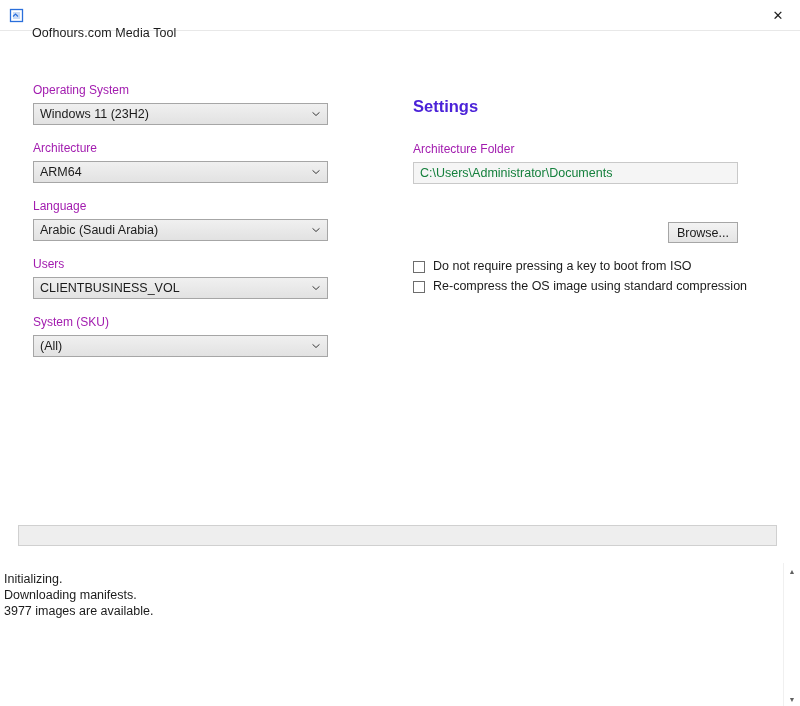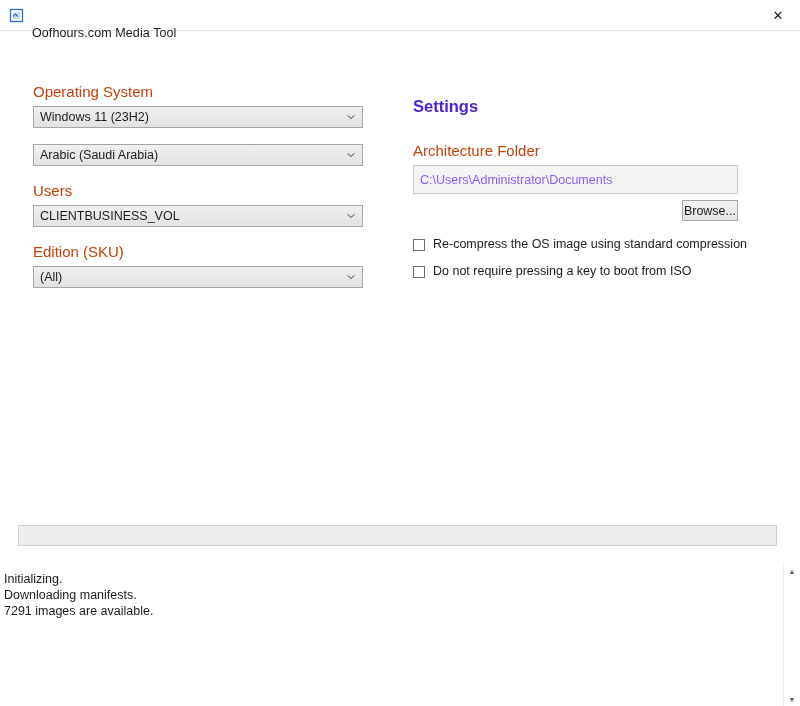--- a/index.html
+++ b/index.html
@@ -86,83 +86,84 @@
     color: #4b22d8;
     font-size: 16.5px;
     font-weight: bold;
     margin: 0 0 26px 0;
   }
   .field {
     margin-bottom: 16px;
   }
   .field-label {
     display: block;
-    font-size: 15px;
-    color: #c2410c;
+    font-size: 12px;
+    color: #a21caf;
     margin-bottom: 6px;
   }
   .combo {
     position: relative;
     height: 22px;
     box-sizing: border-box;
     border: 1px solid #a6a6a6;
     background: linear-gradient(180deg, #f0f0f0 0%, #e2e2e2 100%);
     display: flex;
     align-items: center;
     padding: 0 22px 0 6px;
     font-size: 12.5px;
     color: #1b1b1b;
-    width: 330px;
+    width: 295px;
   }
   .combo .arrow {
     position: absolute;
     right: 7px;
     top: 50%;
     transform: translateY(-50%);
     width: 8px;
     height: 5px;
     color: #3a3a3a;
     font-size: 8px;
     line-height: 5px;
     display: flex;
     align-items: center;
     justify-content: center;
   }
 
   
   .textbox {
     width: 325px;
-    height: 29px;
+    height: 22px;
     box-sizing: border-box;
     border: 1px solid #c9c9c9;
     background: #f5f5f5;
     display: flex;
     align-items: center;
     padding: 0 6px;
     font-size: 12.5px;
-    color: #8b5cf6;
+    color: #15803d;
   }
   .browse-row {
     width: 325px;
     display: flex;
     justify-content: flex-end;
     margin-top: 6px;
   }
   .browse-btn {
     min-width: 54px;
     height: 21px;
     box-sizing: border-box;
     border: 1px solid #a6a6a6;
     background: linear-gradient(180deg, #f3f3f3 0%, #e4e4e4 100%);
     font-size: 12.5px;
     color: #1b1b1b;
     display: flex;
     align-items: center;
     justify-content: center;
-    padding: 0 1px;
+    padding: 0 8px;
+    margin-top: 32px;
   }
   .check-row {
     display: flex;
     align-items: flex-start;
     margin-top: 12px;
   }
   .check-row.second { margin-top: 5px; }
   .checkbox {
     width: 12px;
     height: 12px;
@@ -282,22 +283,34 @@
         <div class="combo">
           <span>Windows 11 (23H2)</span>
           <span class="arrow">
             <svg width="8" height="5" viewBox="0 0 8 5" aria-hidden="true">
                 <path d="M0.5 0.8 L4 4 L7.5 0.8" fill="none" stroke="#3a3a3a" stroke-width="1"></path>
               </svg>
           </span>
         </div>
       </div>
 
-
-      <div class="field">
+      <div class="field">
+        <span class="field-label">Architecture</span>
+        <div class="combo">
+          <span>ARM64</span>
+          <span class="arrow">
+            <svg width="8" height="5" viewBox="0 0 8 5" aria-hidden="true">
+                <path d="M0.5 0.8 L4 4 L7.5 0.8" fill="none" stroke="#3a3a3a" stroke-width="1"></path>
+              </svg>
+          </span>
+        </div>
+      </div>
+
+      <div class="field">
+        <span class="field-label">Language</span>
         <div class="combo">
           <span>Arabic (Saudi Arabia)</span>
           <span class="arrow">
             <svg width="8" height="5" viewBox="0 0 8 5" aria-hidden="true">
                 <path d="M0.5 0.8 L4 4 L7.5 0.8" fill="none" stroke="#3a3a3a" stroke-width="1"></path>
               </svg>
           </span>
         </div>
       </div>
 
@@ -307,21 +320,21 @@
           <span>CLIENTBUSINESS_VOL</span>
           <span class="arrow">
             <svg width="8" height="5" viewBox="0 0 8 5" aria-hidden="true">
                 <path d="M0.5 0.8 L4 4 L7.5 0.8" fill="none" stroke="#3a3a3a" stroke-width="1"></path>
               </svg>
           </span>
         </div>
       </div>
 
       <div class="field">
-        <span class="field-label">Edition (SKU)</span>
+        <span class="field-label">System (SKU)</span>
         <div class="combo">
           <span>(All)</span>
           <span class="arrow">
             <svg width="8" height="5" viewBox="0 0 8 5" aria-hidden="true">
                 <path d="M0.5 0.8 L4 4 L7.5 0.8" fill="none" stroke="#3a3a3a" stroke-width="1"></path>
               </svg>
           </span>
         </div>
       </div>
     </div>
@@ -332,38 +345,38 @@
       <div class="field">
         <span class="field-label">Architecture Folder</span>
         <div class="textbox">
           <span>C:\Users\Administrator\Documents</span>
         </div>
         <div class="browse-row">
           <div class="browse-btn">Browse...</div>
         </div>
       </div>
 
+      <div class="check-row">
+        <span class="checkbox"></span>
+        <span class="check-label">Do not require pressing a key to boot from ISO</span>
+      </div>
+
       <div class="check-row second">
         <span class="checkbox"></span>
         <span class="check-label">Re-compress the OS image using standard compression</span>
       </div>
-
-      <div class="check-row">
-        <span class="checkbox"></span>
-        <span class="check-label">Do not require pressing a key to boot from ISO</span>
-      </div>
     </div>
 
 
     <div class="progress"></div>
 
     <div class="log-area">
       <div class="log-lines">Initializing.
 Downloading manifests.
-7291 images are available.</div>
+3977 images are available.</div>
       <div class="log-scroll">
         <div class="sb-up">▲</div>
         <div class="sb-track"></div>
         <div class="sb-down">▼</div>
       </div>
     </div>
 
   </div>
 </div>
 

